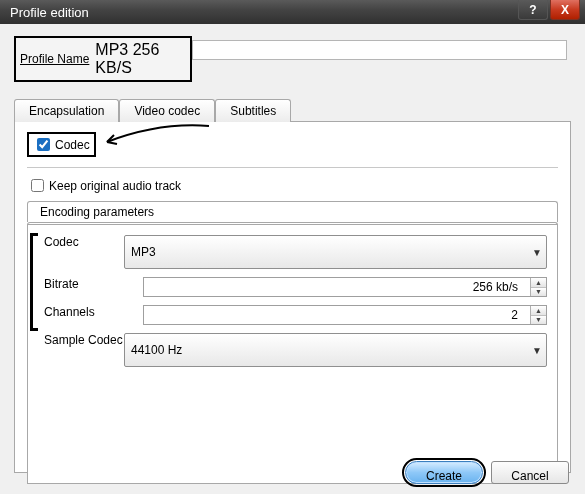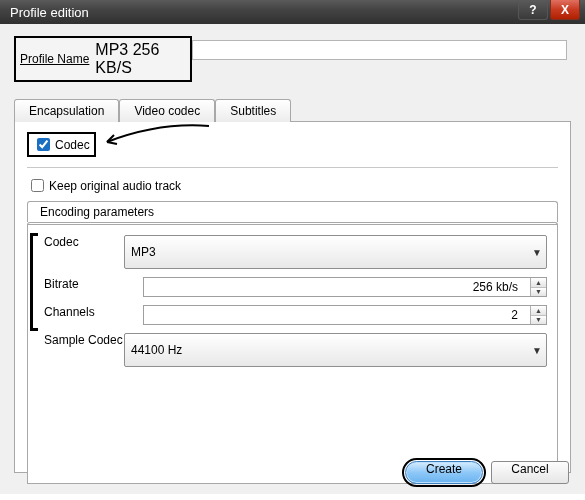--- a/index.html
+++ b/index.html
@@ -80,21 +80,21 @@
 .spinbox .sval { flex: 1; text-align: right; padding-right: 28px; }
 .spin-btns { position: absolute; right: 0; top: 0; width: 16px; height: 100%; border-left: 1px solid #b0b0b0; display: flex; flex-direction: column; }
 .spin-btn { flex: 1; background: linear-gradient(#fff,#e4e4e4); display: flex; align-items: center; justify-content: center; font-size: 7px; color:#444; }
 .spin-btn:first-child { border-bottom: 1px solid #c0c0c0; }
 
 .footer { position: absolute; right: 16px; bottom: 10px; display: flex; gap: 8px; }
 .btn {
   min-width: 78px; height: 23px; font-size: 12px;
   border: 1px solid #8a8a8a; border-radius: 3px;
   background: linear-gradient(#fdfdfd,#e6e6e6);
-  display: flex; align-items: flex-start; justify-content: center; cursor: pointer;
+  display: flex; align-items: flex-end; justify-content: center; cursor: pointer;
 }
 .btn.primary {
   border: 1px solid #3b7fbf;
   background: linear-gradient(#d6ecff,#8ec8f8 50%,#6ab3ef);
   box-shadow: 0 0 0 1px #bfe0ff inset;
 }
 .btn.circled { outline: 2px solid #000; outline-offset: 1px; border-radius: 12px; }
 
 .divider { height:1px; background:#c8c8c8; margin: 4px 0 8px 0; }
 </style>

